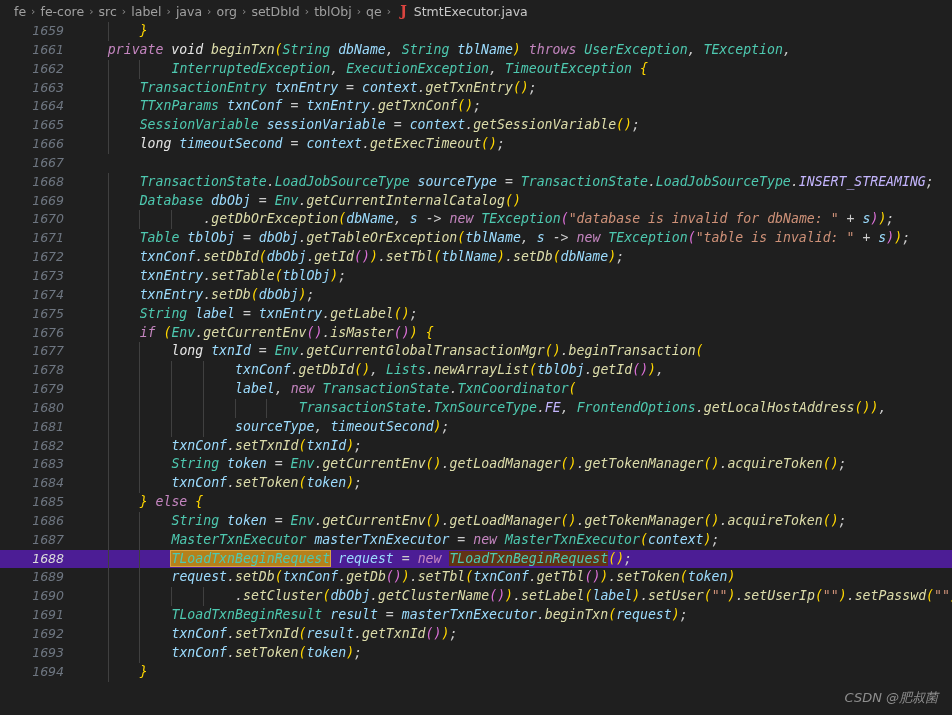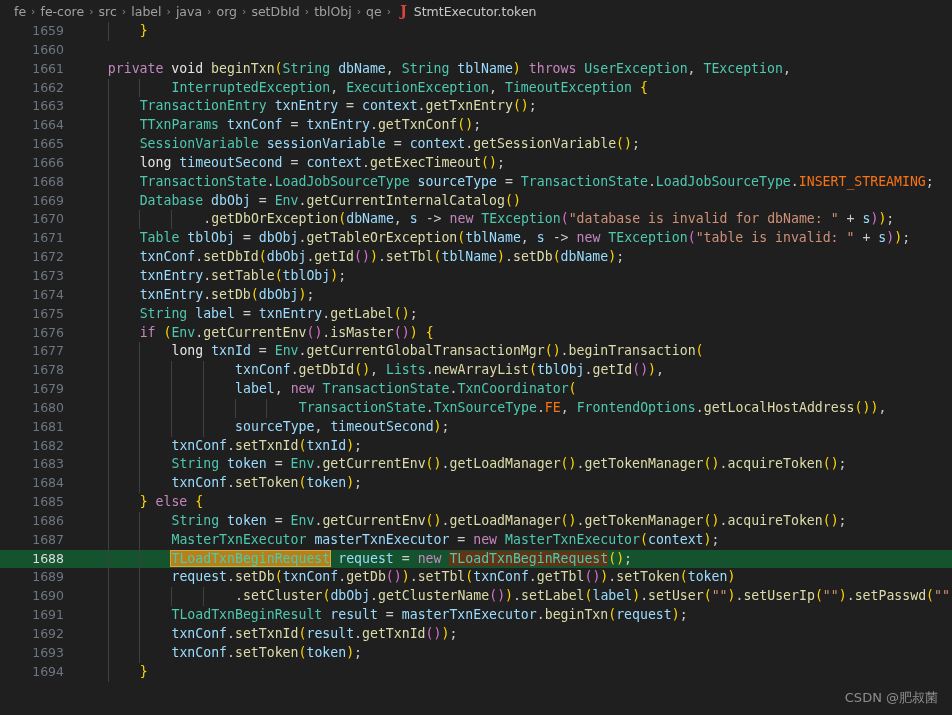--- a/index.html
+++ b/index.html
@@ -44,29 +44,30 @@
     margin-right: 7px;
     line-height: 1;
   }
 
   
   #editor {
     position: relative;
     height: 693px;
     background: #1f1f1f;
     overflow: hidden;
+    font-style: italic;
   }
   .code-row {
     display: flex;
     height: 18.85px;
     line-height: 18.85px;
     white-space: pre;
     font-size: 13.2px;
   }
-  .code-row.active { background: #14532d; align-items: center; }
+  .code-row.active { background: #4c1d95; align-items: center; }
   .gutter {
     width: 76px;
     min-width: 76px;
     text-align: right;
     padding-right: 12px;
     color: #6e7681;
     font-family: "DejaVu Sans", sans-serif;
     font-size: 12.5px;
     user-select: none;
   }
@@ -87,21 +88,21 @@
     background: #404040;
   }
 
   
   .kw   { color: #c586c0; }  
   .kw2  { color: #e5e5e5; }  
   .typ  { color: #4ec9b0; }  
   .var  { color: #9cdcfe; }  
   .fn   { color: #dcdcaa; }  
   .str  { color: #ce9178; }  
-  .con  { color: #f97316; margin-top: 40px; }  
+  .con  { color: #c4b5fd; margin-top: 40px; }  
   .op   { color: #cccccc; }  
   .p0   { color: #ffd700; }  
   .p1   { color: #da70d6; }  
 
   
   .sel-primary {
     background: #b5811b;
     color: #4ec9b0;
     box-shadow: 0 0 0 1px #d9a441;
   }
@@ -138,34 +139,34 @@
   <span class="crumb">org</span>
   <span class="crumb-sep">›</span>
   <span class="crumb">setDbId</span>
   <span class="crumb-sep">›</span>
   <span class="crumb">tblObj</span>
   <span class="crumb-sep">›</span>
   <span class="crumb">qe</span>
   <span class="crumb-sep">›</span>
   <span class="crumb-file">
     <span class="java-icon">J</span>
-    <span>StmtExecutor.token</span>
+    <span>StmtExecutor.java</span>
   </span>
 </div>
 
 <div id="editor">
   <div id="code-body">
       <div class="code-row"><div class="gutter">1659</div><div class="codetext"><div class="guides"><div class="guide" style="left: 31.72px;"></div></div><span><span class="op"> </span><span class="op"> </span><span class="op"> </span><span class="op"> </span><span class="op"> </span><span class="op"> </span><span class="op"> </span><span class="op"> </span><span class="p0">}</span></span></div></div>
-      <div class="code-row"><div class="gutter">1660</div><div class="codetext"><div class="guides"></div><span></span></div></div>
       <div class="code-row"><div class="gutter">1661</div><div class="codetext"><div class="guides"></div><span><span class="op"> </span><span class="op"> </span><span class="op"> </span><span class="op"> </span><span class="kw">private</span><span class="op"> </span><span class="kw2">void</span><span class="op"> </span><span class="fn">beginTxn</span><span class="p0">(</span><span class="typ">String</span><span class="op"> </span><span class="var">dbName</span><span class="op">,</span><span class="op"> </span><span class="typ">String</span><span class="op"> </span><span class="var">tblName</span><span class="p0">)</span><span class="op"> </span><span class="kw">throws</span><span class="op"> </span><span class="typ">UserException</span><span class="op">,</span><span class="op"> </span><span class="typ">TException</span><span class="op">,</span></span></div></div>
       <div class="code-row"><div class="gutter">1662</div><div class="codetext"><div class="guides"><div class="guide" style="left: 31.72px;"></div><div class="guide" style="left: 63.44px;"></div></div><span><span class="op"> </span><span class="op"> </span><span class="op"> </span><span class="op"> </span><span class="op"> </span><span class="op"> </span><span class="op"> </span><span class="op"> </span><span class="op"> </span><span class="op"> </span><span class="op"> </span><span class="op"> </span><span class="typ">InterruptedException</span><span class="op">,</span><span class="op"> </span><span class="typ">ExecutionException</span><span class="op">,</span><span class="op"> </span><span class="typ">TimeoutException</span><span class="op"> </span><span class="p0">{</span></span></div></div>
       <div class="code-row"><div class="gutter">1663</div><div class="codetext"><div class="guides"><div class="guide" style="left: 31.72px;"></div></div><span><span class="op"> </span><span class="op"> </span><span class="op"> </span><span class="op"> </span><span class="op"> </span><span class="op"> </span><span class="op"> </span><span class="op"> </span><span class="typ">TransactionEntry</span><span class="op"> </span><span class="var">txnEntry</span><span class="op"> </span><span class="op">=</span><span class="op"> </span><span class="var">context</span><span class="op">.</span><span class="fn">getTxnEntry</span><span class="p0">(</span><span class="p0">)</span><span class="op">;</span></span></div></div>
       <div class="code-row"><div class="gutter">1664</div><div class="codetext"><div class="guides"><div class="guide" style="left: 31.72px;"></div></div><span><span class="op"> </span><span class="op"> </span><span class="op"> </span><span class="op"> </span><span class="op"> </span><span class="op"> </span><span class="op"> </span><span class="op"> </span><span class="typ">TTxnParams</span><span class="op"> </span><span class="var">txnConf</span><span class="op"> </span><span class="op">=</span><span class="op"> </span><span class="var">txnEntry</span><span class="op">.</span><span class="fn">getTxnConf</span><span class="p0">(</span><span class="p0">)</span><span class="op">;</span></span></div></div>
       <div class="code-row"><div class="gutter">1665</div><div class="codetext"><div class="guides"><div class="guide" style="left: 31.72px;"></div></div><span><span class="op"> </span><span class="op"> </span><span class="op"> </span><span class="op"> </span><span class="op"> </span><span class="op"> </span><span class="op"> </span><span class="op"> </span><span class="typ">SessionVariable</span><span class="op"> </span><span class="var">sessionVariable</span><span class="op"> </span><span class="op">=</span><span class="op"> </span><span class="var">context</span><span class="op">.</span><span class="fn">getSessionVariable</span><span class="p0">(</span><span class="p0">)</span><span class="op">;</span></span></div></div>
       <div class="code-row"><div class="gutter">1666</div><div class="codetext"><div class="guides"><div class="guide" style="left: 31.72px;"></div></div><span><span class="op"> </span><span class="op"> </span><span class="op"> </span><span class="op"> </span><span class="op"> </span><span class="op"> </span><span class="op"> </span><span class="op"> </span><span class="kw2">long</span><span class="op"> </span><span class="var">timeoutSecond</span><span class="op"> </span><span class="op">=</span><span class="op"> </span><span class="var">context</span><span class="op">.</span><span class="fn">getExecTimeout</span><span class="p0">(</span><span class="p0">)</span><span class="op">;</span></span></div></div>
+      <div class="code-row"><div class="gutter">1667</div><div class="codetext"><div class="guides"></div><span></span></div></div>
       <div class="code-row"><div class="gutter">1668</div><div class="codetext"><div class="guides"><div class="guide" style="left: 31.72px;"></div></div><span><span class="op"> </span><span class="op"> </span><span class="op"> </span><span class="op"> </span><span class="op"> </span><span class="op"> </span><span class="op"> </span><span class="op"> </span><span class="typ">TransactionState</span><span class="op">.</span><span class="typ">LoadJobSourceType</span><span class="op"> </span><span class="var">sourceType</span><span class="op"> </span><span class="op">=</span><span class="op"> </span><span class="typ">TransactionState</span><span class="op">.</span><span class="typ">LoadJobSourceType</span><span class="op">.</span><span class="con">INSERT_STREAMING</span><span class="op">;</span></span></div></div>
       <div class="code-row"><div class="gutter">1669</div><div class="codetext"><div class="guides"><div class="guide" style="left: 31.72px;"></div></div><span><span class="op"> </span><span class="op"> </span><span class="op"> </span><span class="op"> </span><span class="op"> </span><span class="op"> </span><span class="op"> </span><span class="op"> </span><span class="typ">Database</span><span class="op"> </span><span class="var">dbObj</span><span class="op"> </span><span class="op">=</span><span class="op"> </span><span class="typ">Env</span><span class="op">.</span><span class="fn">getCurrentInternalCatalog</span><span class="p0">(</span><span class="p0">)</span></span></div></div>
       <div class="code-row"><div class="gutter">1670</div><div class="codetext"><div class="guides"><div class="guide" style="left: 31.72px;"></div><div class="guide" style="left: 63.44px;"></div><div class="guide" style="left: 95.16px;"></div></div><span><span class="op"> </span><span class="op"> </span><span class="op"> </span><span class="op"> </span><span class="op"> </span><span class="op"> </span><span class="op"> </span><span class="op"> </span><span class="op"> </span><span class="op"> </span><span class="op"> </span><span class="op"> </span><span class="op"> </span><span class="op"> </span><span class="op"> </span><span class="op"> </span><span class="op">.</span><span class="fn">getDbOrException</span><span class="p0">(</span><span class="var">dbName</span><span class="op">,</span><span class="op"> </span><span class="var">s</span><span class="op"> </span><span class="op">-</span><span class="op">&gt;</span><span class="op"> </span><span class="kw">new</span><span class="op"> </span><span class="typ">TException</span><span class="p1">(</span><span class="str">"database is invalid for dbName: "</span><span class="op"> </span><span class="op">+</span><span class="op"> </span><span class="var">s</span><span class="p1">)</span><span class="p0">)</span><span class="op">;</span></span></div></div>
       <div class="code-row"><div class="gutter">1671</div><div class="codetext"><div class="guides"><div class="guide" style="left: 31.72px;"></div></div><span><span class="op"> </span><span class="op"> </span><span class="op"> </span><span class="op"> </span><span class="op"> </span><span class="op"> </span><span class="op"> </span><span class="op"> </span><span class="typ">Table</span><span class="op"> </span><span class="var">tblObj</span><span class="op"> </span><span class="op">=</span><span class="op"> </span><span class="var">dbObj</span><span class="op">.</span><span class="fn">getTableOrException</span><span class="p0">(</span><span class="var">tblName</span><span class="op">,</span><span class="op"> </span><span class="var">s</span><span class="op"> </span><span class="op">-</span><span class="op">&gt;</span><span class="op"> </span><span class="kw">new</span><span class="op"> </span><span class="typ">TException</span><span class="p1">(</span><span class="str">"table is invalid: "</span><span class="op"> </span><span class="op">+</span><span class="op"> </span><span class="var">s</span><span class="p1">)</span><span class="p0">)</span><span class="op">;</span></span></div></div>
       <div class="code-row"><div class="gutter">1672</div><div class="codetext"><div class="guides"><div class="guide" style="left: 31.72px;"></div></div><span><span class="op"> </span><span class="op"> </span><span class="op"> </span><span class="op"> </span><span class="op"> </span><span class="op"> </span><span class="op"> </span><span class="op"> </span><span class="var">txnConf</span><span class="op">.</span><span class="fn">setDbId</span><span class="p0">(</span><span class="var">dbObj</span><span class="op">.</span><span class="fn">getId</span><span class="p1">(</span><span class="p1">)</span><span class="p0">)</span><span class="op">.</span><span class="fn">setTbl</span><span class="p0">(</span><span class="var">tblName</span><span class="p0">)</span><span class="op">.</span><span class="fn">setDb</span><span class="p0">(</span><span class="var">dbName</span><span class="p0">)</span><span class="op">;</span></span></div></div>
       <div class="code-row"><div class="gutter">1673</div><div class="codetext"><div class="guides"><div class="guide" style="left: 31.72px;"></div></div><span><span class="op"> </span><span class="op"> </span><span class="op"> </span><span class="op"> </span><span class="op"> </span><span class="op"> </span><span class="op"> </span><span class="op"> </span><span class="var">txnEntry</span><span class="op">.</span><span class="fn">setTable</span><span class="p0">(</span><span class="var">tblObj</span><span class="p0">)</span><span class="op">;</span></span></div></div>
       <div class="code-row"><div class="gutter">1674</div><div class="codetext"><div class="guides"><div class="guide" style="left: 31.72px;"></div></div><span><span class="op"> </span><span class="op"> </span><span class="op"> </span><span class="op"> </span><span class="op"> </span><span class="op"> </span><span class="op"> </span><span class="op"> </span><span class="var">txnEntry</span><span class="op">.</span><span class="fn">setDb</span><span class="p0">(</span><span class="var">dbObj</span><span class="p0">)</span><span class="op">;</span></span></div></div>
       <div class="code-row"><div class="gutter">1675</div><div class="codetext"><div class="guides"><div class="guide" style="left: 31.72px;"></div></div><span><span class="op"> </span><span class="op"> </span><span class="op"> </span><span class="op"> </span><span class="op"> </span><span class="op"> </span><span class="op"> </span><span class="op"> </span><span class="typ">String</span><span class="op"> </span><span class="var">label</span><span class="op"> </span><span class="op">=</span><span class="op"> </span><span class="var">txnEntry</span><span class="op">.</span><span class="fn">getLabel</span><span class="p0">(</span><span class="p0">)</span><span class="op">;</span></span></div></div>
       <div class="code-row"><div class="gutter">1676</div><div class="codetext"><div class="guides"><div class="guide" style="left: 31.72px;"></div></div><span><span class="op"> </span><span class="op"> </span><span class="op"> </span><span class="op"> </span><span class="op"> </span><span class="op"> </span><span class="op"> </span><span class="op"> </span><span class="kw">if</span><span class="op"> </span><span class="p0">(</span><span class="typ">Env</span><span class="op">.</span><span class="fn">getCurrentEnv</span><span class="p1">(</span><span class="p1">)</span><span class="op">.</span><span class="fn">isMaster</span><span class="p1">(</span><span class="p1">)</span><span class="p0">)</span><span class="op"> </span><span class="p0">{</span></span></div></div>
       <div class="code-row"><div class="gutter">1677</div><div class="codetext"><div class="guides"><div class="guide" style="left: 31.72px;"></div><div class="guide" style="left: 63.44px;"></div></div><span><span class="op"> </span><span class="op"> </span><span class="op"> </span><span class="op"> </span><span class="op"> </span><span class="op"> </span><span class="op"> </span><span class="op"> </span><span class="op"> </span><span class="op"> </span><span class="op"> </span><span class="op"> </span><span class="kw2">long</span><span class="op"> </span><span class="var">txnId</span><span class="op"> </span><span class="op">=</span><span class="op"> </span><span class="typ">Env</span><span class="op">.</span><span class="fn">getCurrentGlobalTransactionMgr</span><span class="p0">(</span><span class="p0">)</span><span class="op">.</span><span class="fn">beginTransaction</span><span class="p0">(</span></span></div></div>

